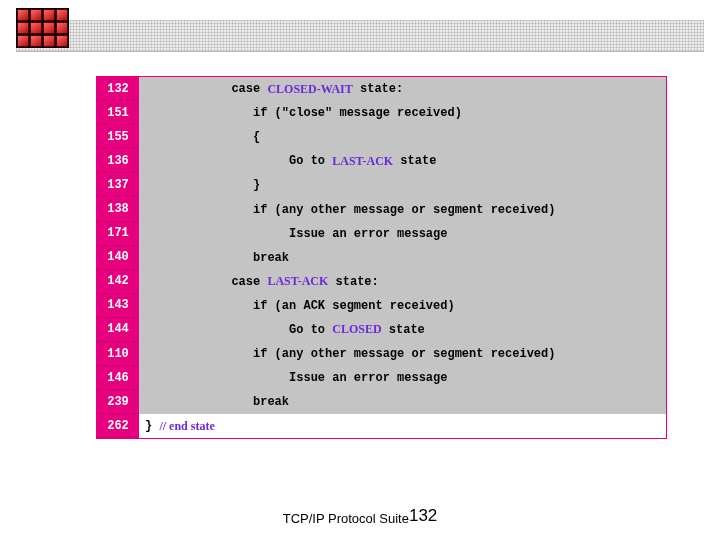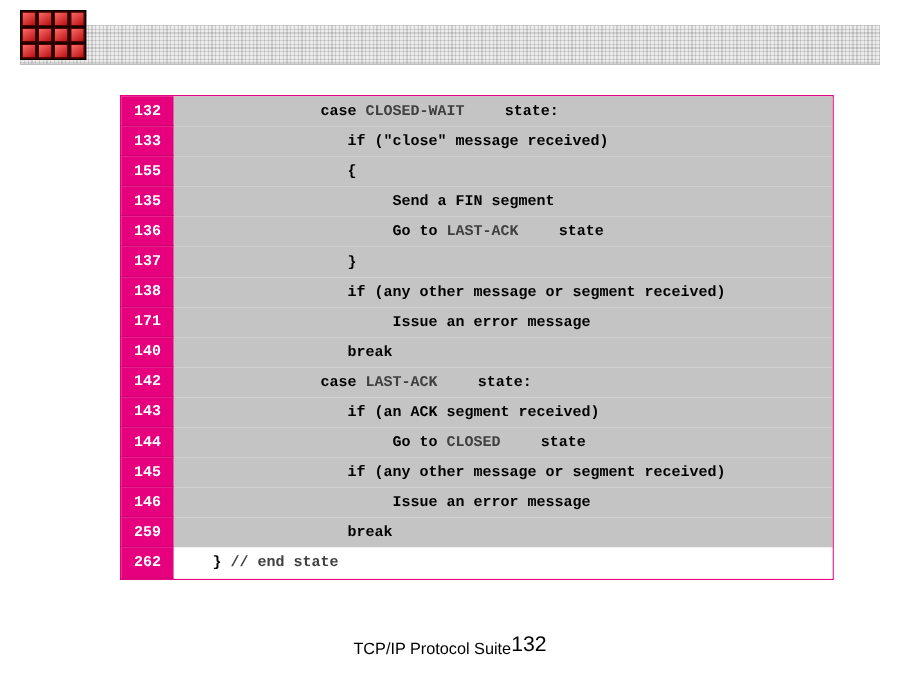--- a/index.html
+++ b/index.html
@@ -80,22 +80,22 @@
     flex: 1;
     height: 100%;
     display: flex;
     align-items: center;
     padding-left: 6px;
     white-space: pre;
     font-weight: bold;
   }
   .bg-grey { background: #c4c4c4; }
   .bg-white { background: #ffffff; }
-  .t-state { color: #404040; }
-  .t-black { color: #000; margin-left: 25px; }
+  .t-state { color: #6d28d9; font-family: Liberation Serif, serif; }
+  .t-black { color: #000; }
   .footer {
     position: absolute;
     bottom: 14px;
     left: 20px;
     right: 20px;
     display: flex;
     justify-content: center;
     align-items: flex-end;
     font-size: 13px;
     font-family: Arial, sans-serif;
@@ -122,30 +122,26 @@
       <div class="logo-cell"></div>
   </div>
 </div>
 
 <div class="code-block-wrap" id="code-block">
     <div class="code-row">
       <div class="row-num">132</div>
       <div class="row-body bg-grey"><span class="t-black">            case </span><span class="t-state">CLOSED-WAIT</span><span class="t-black"> state:</span></div>
     </div>
     <div class="code-row">
-      <div class="row-num">133</div>
+      <div class="row-num">151</div>
       <div class="row-body bg-grey"><span class="t-black">               if ("close" message received)</span></div>
     </div>
     <div class="code-row">
       <div class="row-num">155</div>
       <div class="row-body bg-grey"><span class="t-black">               {</span></div>
-    </div>
-    <div class="code-row">
-      <div class="row-num">135</div>
-      <div class="row-body bg-grey"><span class="t-black">                    Send a FIN segment</span></div>
     </div>
     <div class="code-row">
       <div class="row-num">136</div>
       <div class="row-body bg-grey"><span class="t-black">                    Go to </span><span class="t-state">LAST-ACK</span><span class="t-black"> state</span></div>
     </div>
     <div class="code-row">
       <div class="row-num">137</div>
       <div class="row-body bg-grey"><span class="t-black">               }</span></div>
     </div>
     <div class="code-row">
@@ -166,29 +162,29 @@
     </div>
     <div class="code-row">
       <div class="row-num">143</div>
       <div class="row-body bg-grey"><span class="t-black">               if (an ACK segment received)</span></div>
     </div>
     <div class="code-row">
       <div class="row-num">144</div>
       <div class="row-body bg-grey"><span class="t-black">                    Go to </span><span class="t-state">CLOSED</span><span class="t-black"> state</span></div>
     </div>
     <div class="code-row">
-      <div class="row-num">145</div>
+      <div class="row-num">110</div>
       <div class="row-body bg-grey"><span class="t-black">               if (any other message or segment received)</span></div>
     </div>
     <div class="code-row">
       <div class="row-num">146</div>
       <div class="row-body bg-grey"><span class="t-black">                    Issue an error message</span></div>
     </div>
     <div class="code-row">
-      <div class="row-num">259</div>
+      <div class="row-num">239</div>
       <div class="row-body bg-grey"><span class="t-black">               break</span></div>
     </div>
     <div class="code-row">
       <div class="row-num">262</div>
       <div class="row-body bg-white"><span class="t-black">} </span><span class="t-state">// end state</span></div>
     </div>
   </div>
 
 <div class="footer">
   <span>TCP/IP Protocol Suite</span>

